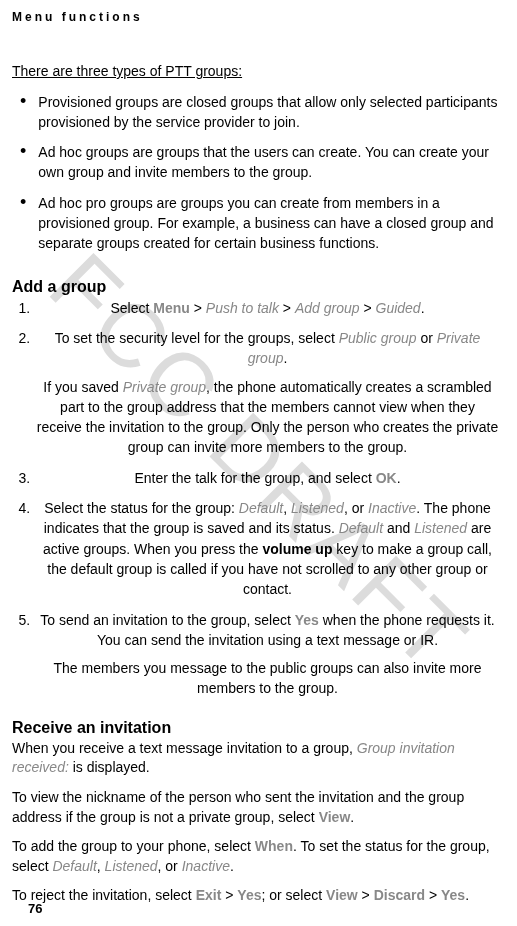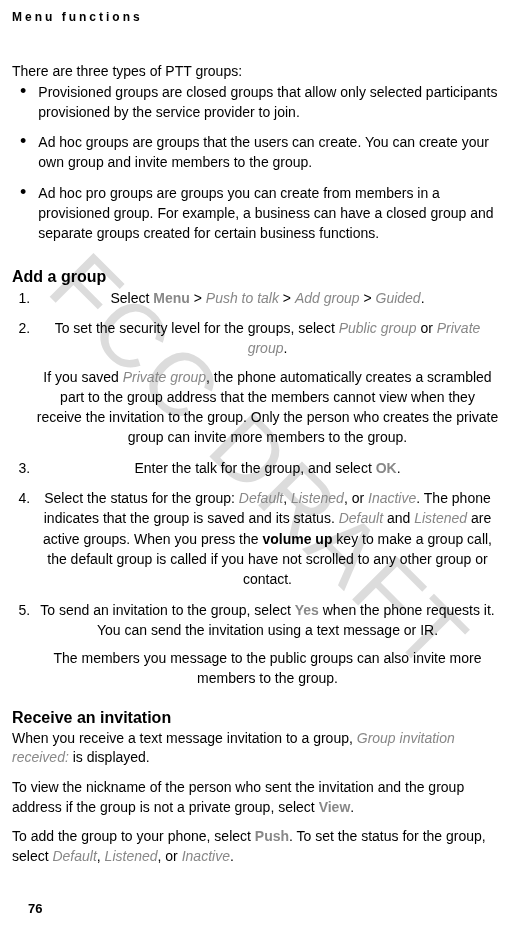--- a/index.html
+++ b/index.html
@@ -36,21 +36,23 @@
     }
     .header {
       font-family: Liberation Sans, sans-serif;
       font-size: 12px;
       font-weight: bold;
       letter-spacing: 3px;
       margin-bottom: 38px;
     }
     .intro {
       font-size: 14px;
+      margin-bottom: 10px;
       line-height: 1.4;
+      text-decoration: underline;
     }
     .bullet-list {
       list-style: none;
       margin-bottom: 24px;
     }
     .bullet-list li {
       display: flex;
       align-items: flex-start;
       margin-bottom: 10px;
       font-size: 14px;
@@ -165,19 +167,22 @@
 
   <div class="para">
     <span>When you receive a text message invitation to a group, </span><span class="emph">Group invitation received:</span><span> is displayed.</span>
   </div>
 
   <div class="para">
     <span>To view the nickname of the person who sent the invitation and the group address if the group is not a private group, select </span><span class="boldgray">View</span><span>.</span>
   </div>
 
   <div class="para">
-    <span>To add the group to your phone, select </span><span class="boldgray">Push</span><span>. To set the status for the group, select </span><span class="emph">Default</span><span>, </span><span class="emph">Listened</span><span>, or </span><span class="emph">Inactive</span><span>.</span>
+    <span>To add the group to your phone, select </span><span class="boldgray">When</span><span>. To set the status for the group, select </span><span class="emph">Default</span><span>, </span><span class="emph">Listened</span><span>, or </span><span class="emph">Inactive</span><span>.</span>
   </div>
 
+  <div class="para">
+    <span>To reject the invitation, select </span><span class="boldgray">Exit</span><span> &gt; </span><span class="boldgray">Yes</span><span>; or select </span><span class="boldgray">View</span><span> &gt; </span><span class="boldgray">Discard</span><span> &gt; </span><span class="boldgray">Yes</span><span>.</span>
+  </div>
 
 </div>
 
 <div class="page-num">76</div>
 
 </body></html>

